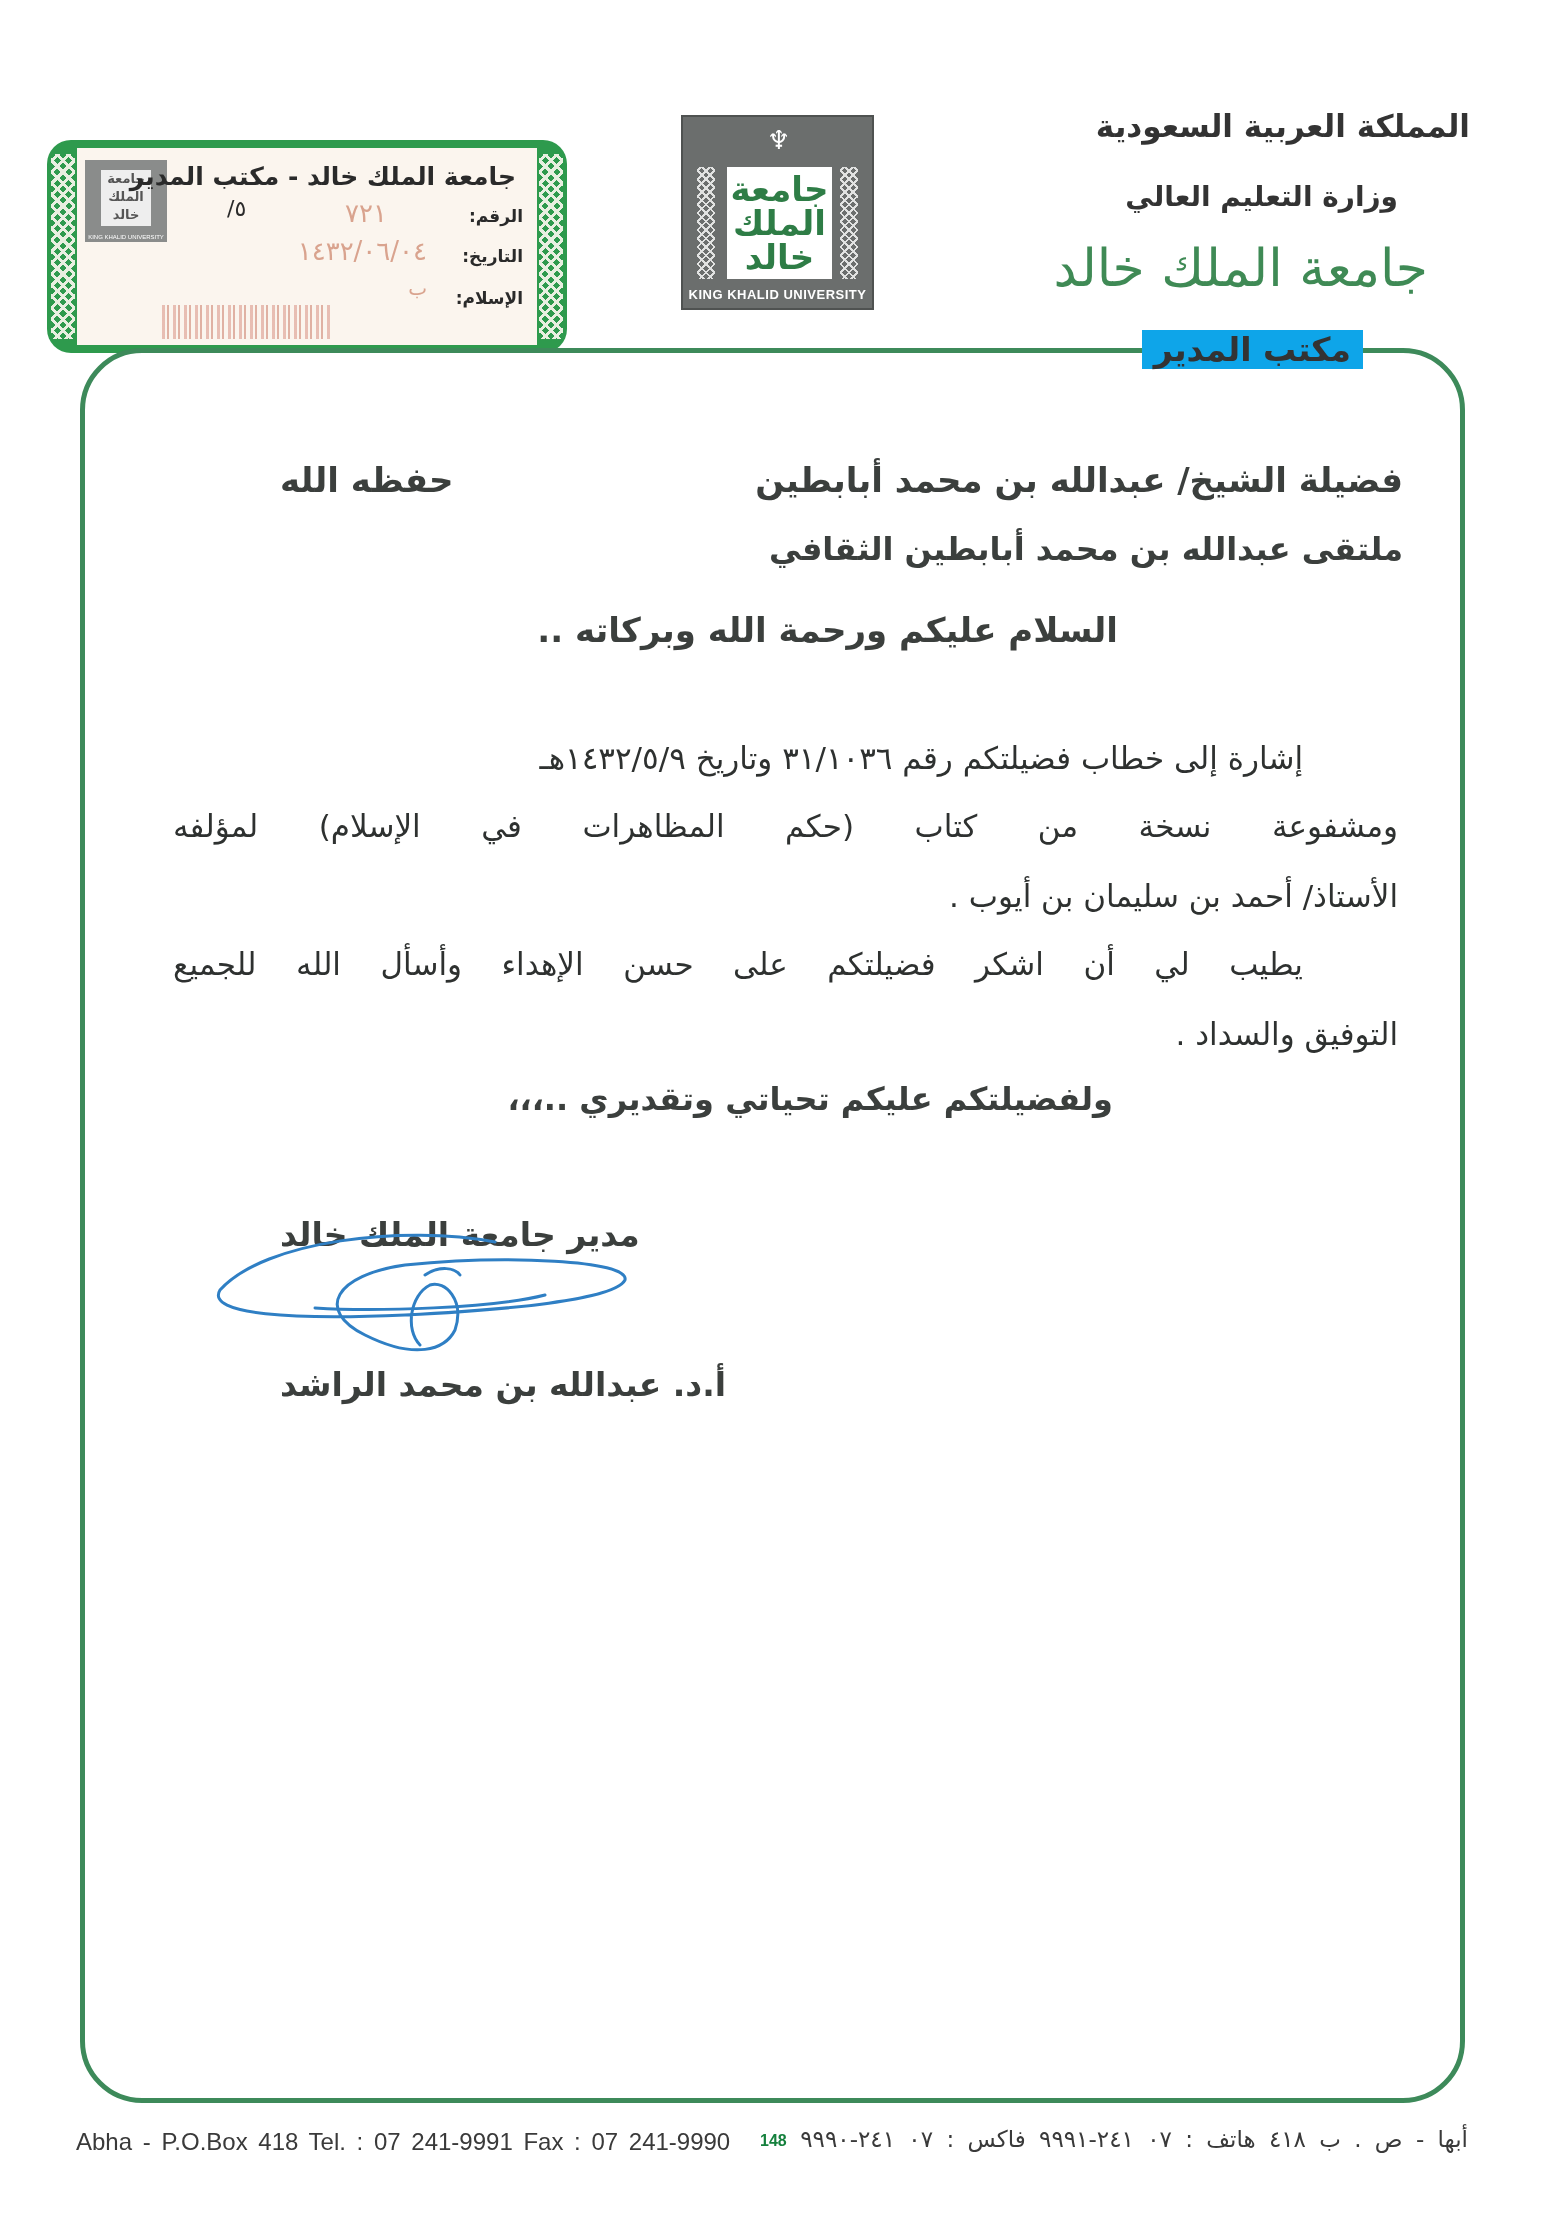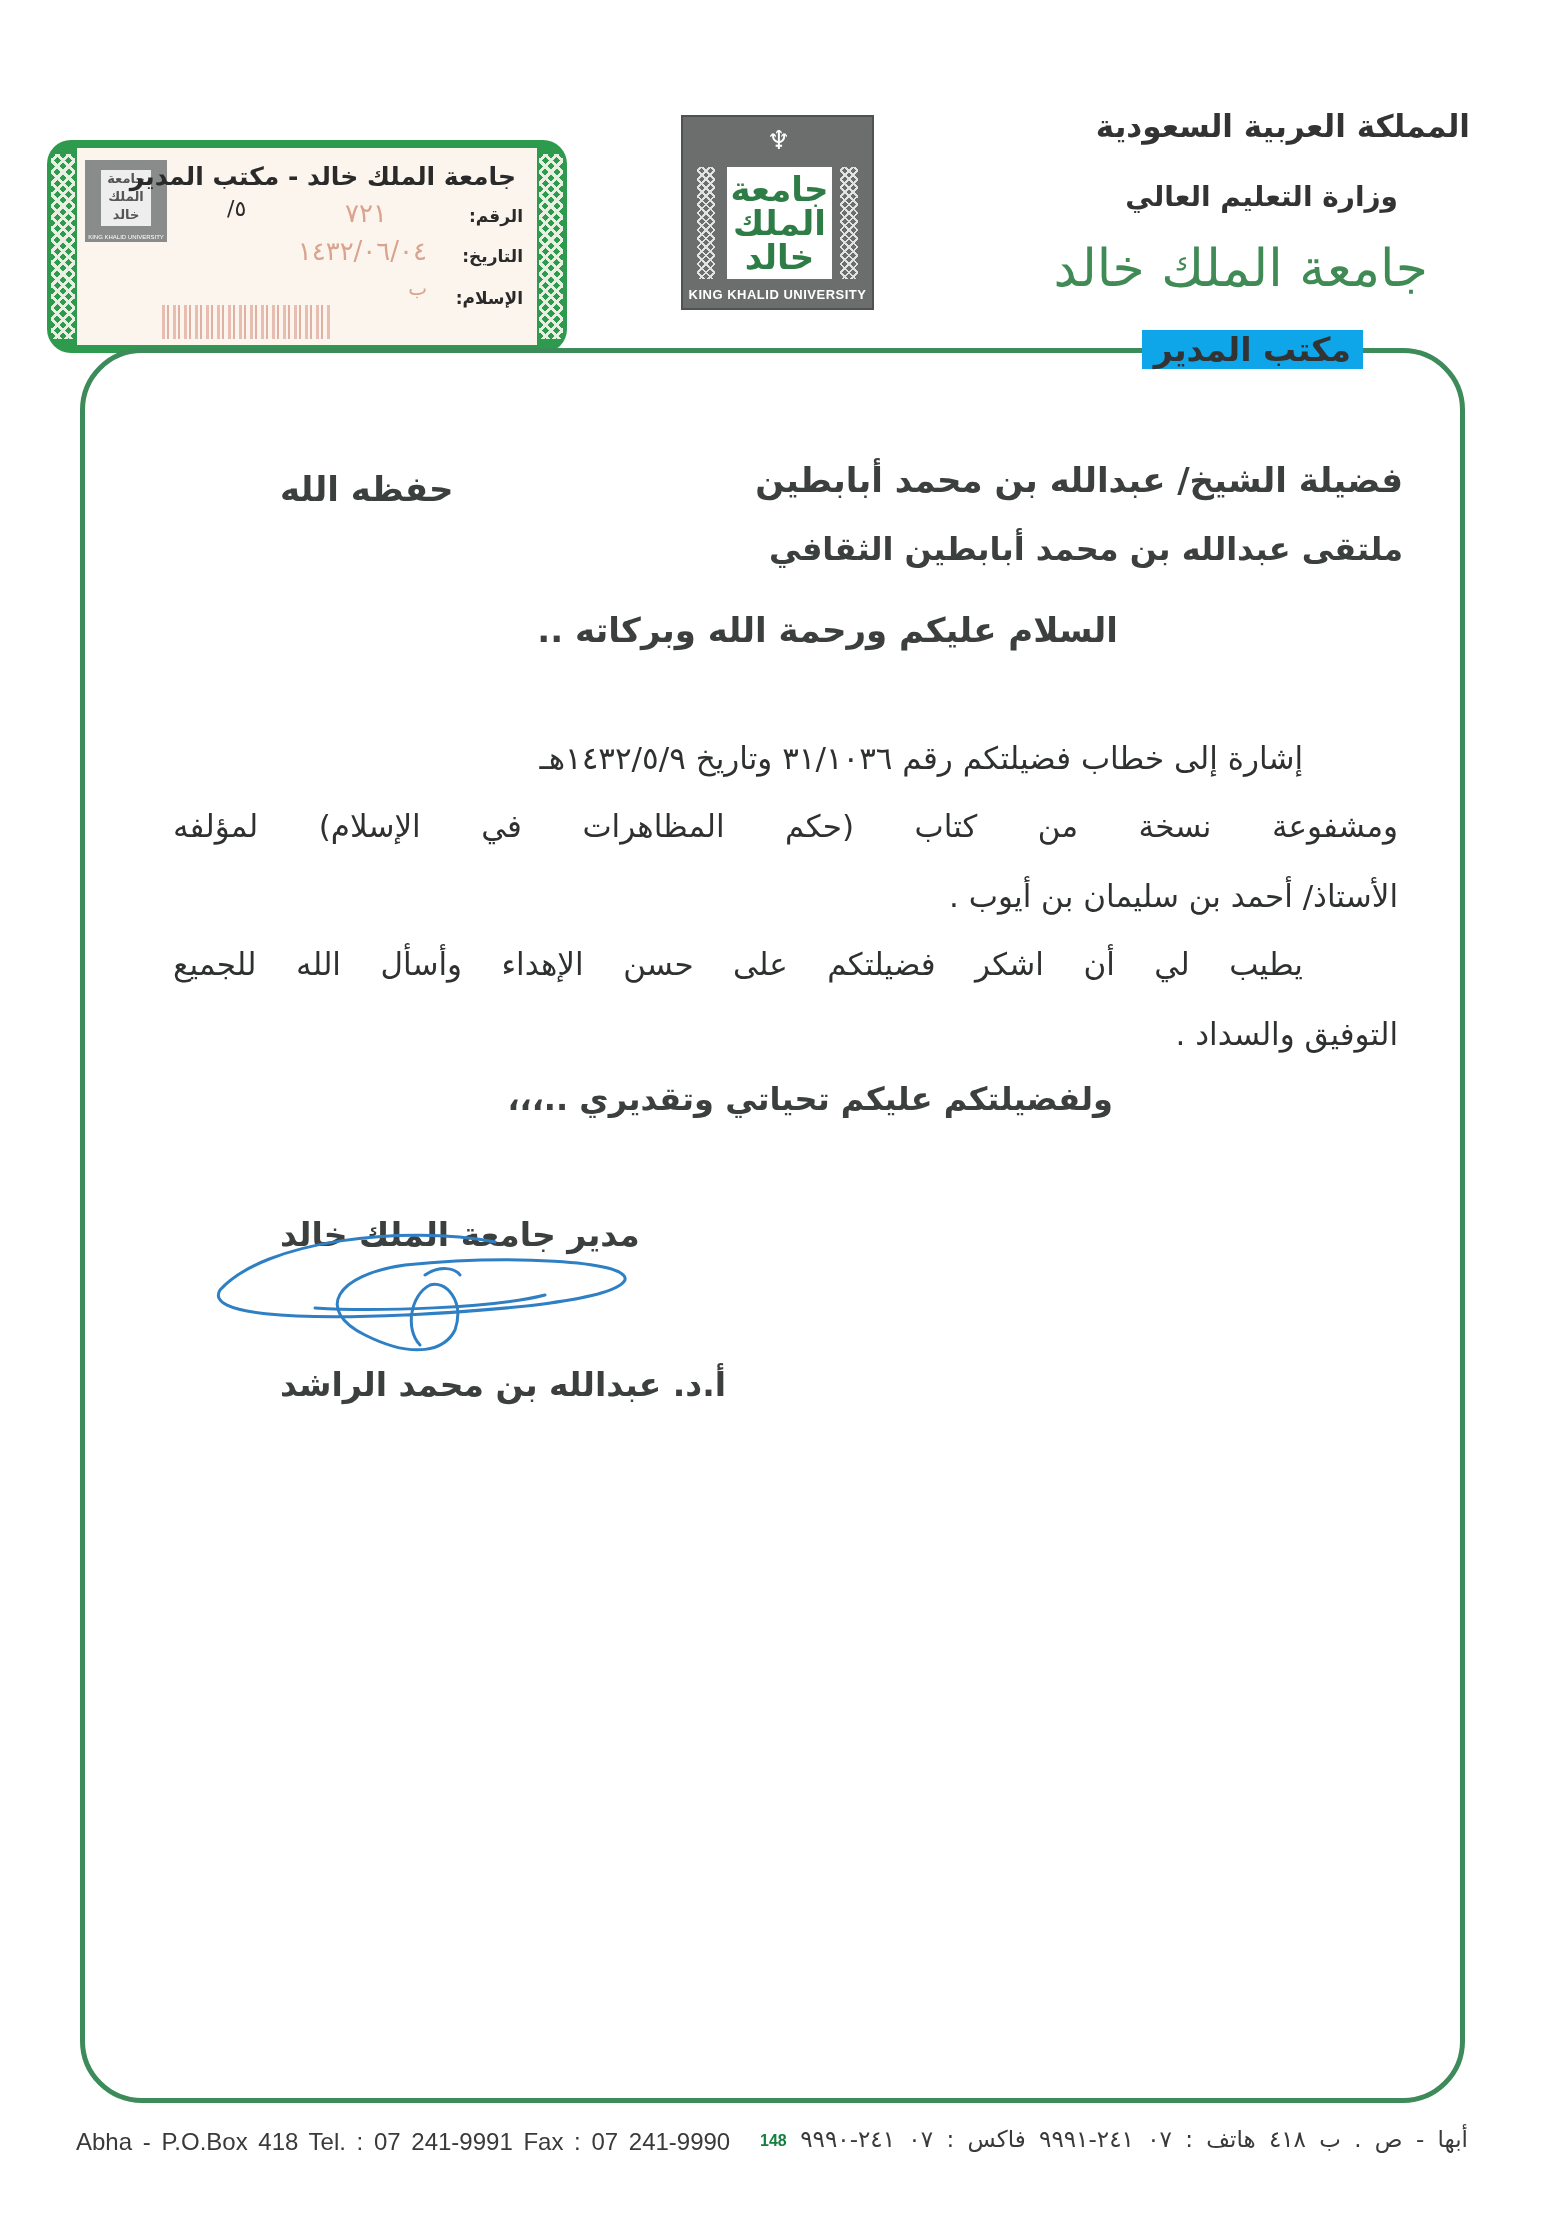--- a/index.html
+++ b/index.html
@@ -38,21 +38,21 @@
   .stamp-logo-en { position: absolute; left: 0; right: 0; bottom: 2px; font-size: 6px; color: #fff; text-align: center; font-family: "Liberation Sans", sans-serif; }
   .barcode { position: absolute; left: 85px; bottom: 6px; width: 170px; height: 34px;
       background: repeating-linear-gradient(90deg, #e3b0a4 0 3px, transparent 3px 5px, #d9a090 5px 7px, transparent 7px 11px); opacity: .8; }
 
   
   .frame { left: 80px; top: 348px; width: 1385px; height: 1755px; border: 5px solid #3d8a5a; border-radius: 62px; box-sizing: border-box; }
 
   
   .txt { direction: rtl; color: #3b3f3d; font-weight: bold; white-space: nowrap; }
   .recipient { right: 165px; top: 460px; font-size: 34px; }
-  .hafizahu { left: 280px; top: 460px; font-size: 34px; margin-top: 9px; }
+  .hafizahu { left: 280px; top: 460px; font-size: 34px; }
   .forum { right: 165px; top: 530px; font-size: 32px; }
   .salam { right: 450px; top: 598px; font-size: 34px; margin-top: 12px; }
   .body-line { font-size: 31px; font-weight: normal; color: #2e3130; }
   .l1 { right: 265px; top: 740px; }
   .l2 { right: 170px; top: 808px; width: 1225px; text-align-last: justify; text-align: justify; }
   .l3 { right: 170px; top: 878px; }
   .l4 { right: 265px; top: 946px; width: 1130px; text-align: justify; text-align-last: justify; }
   .l5 { right: 170px; top: 1016px; }
   .closing { right: 455px; top: 1080px; font-size: 32px; }
 

